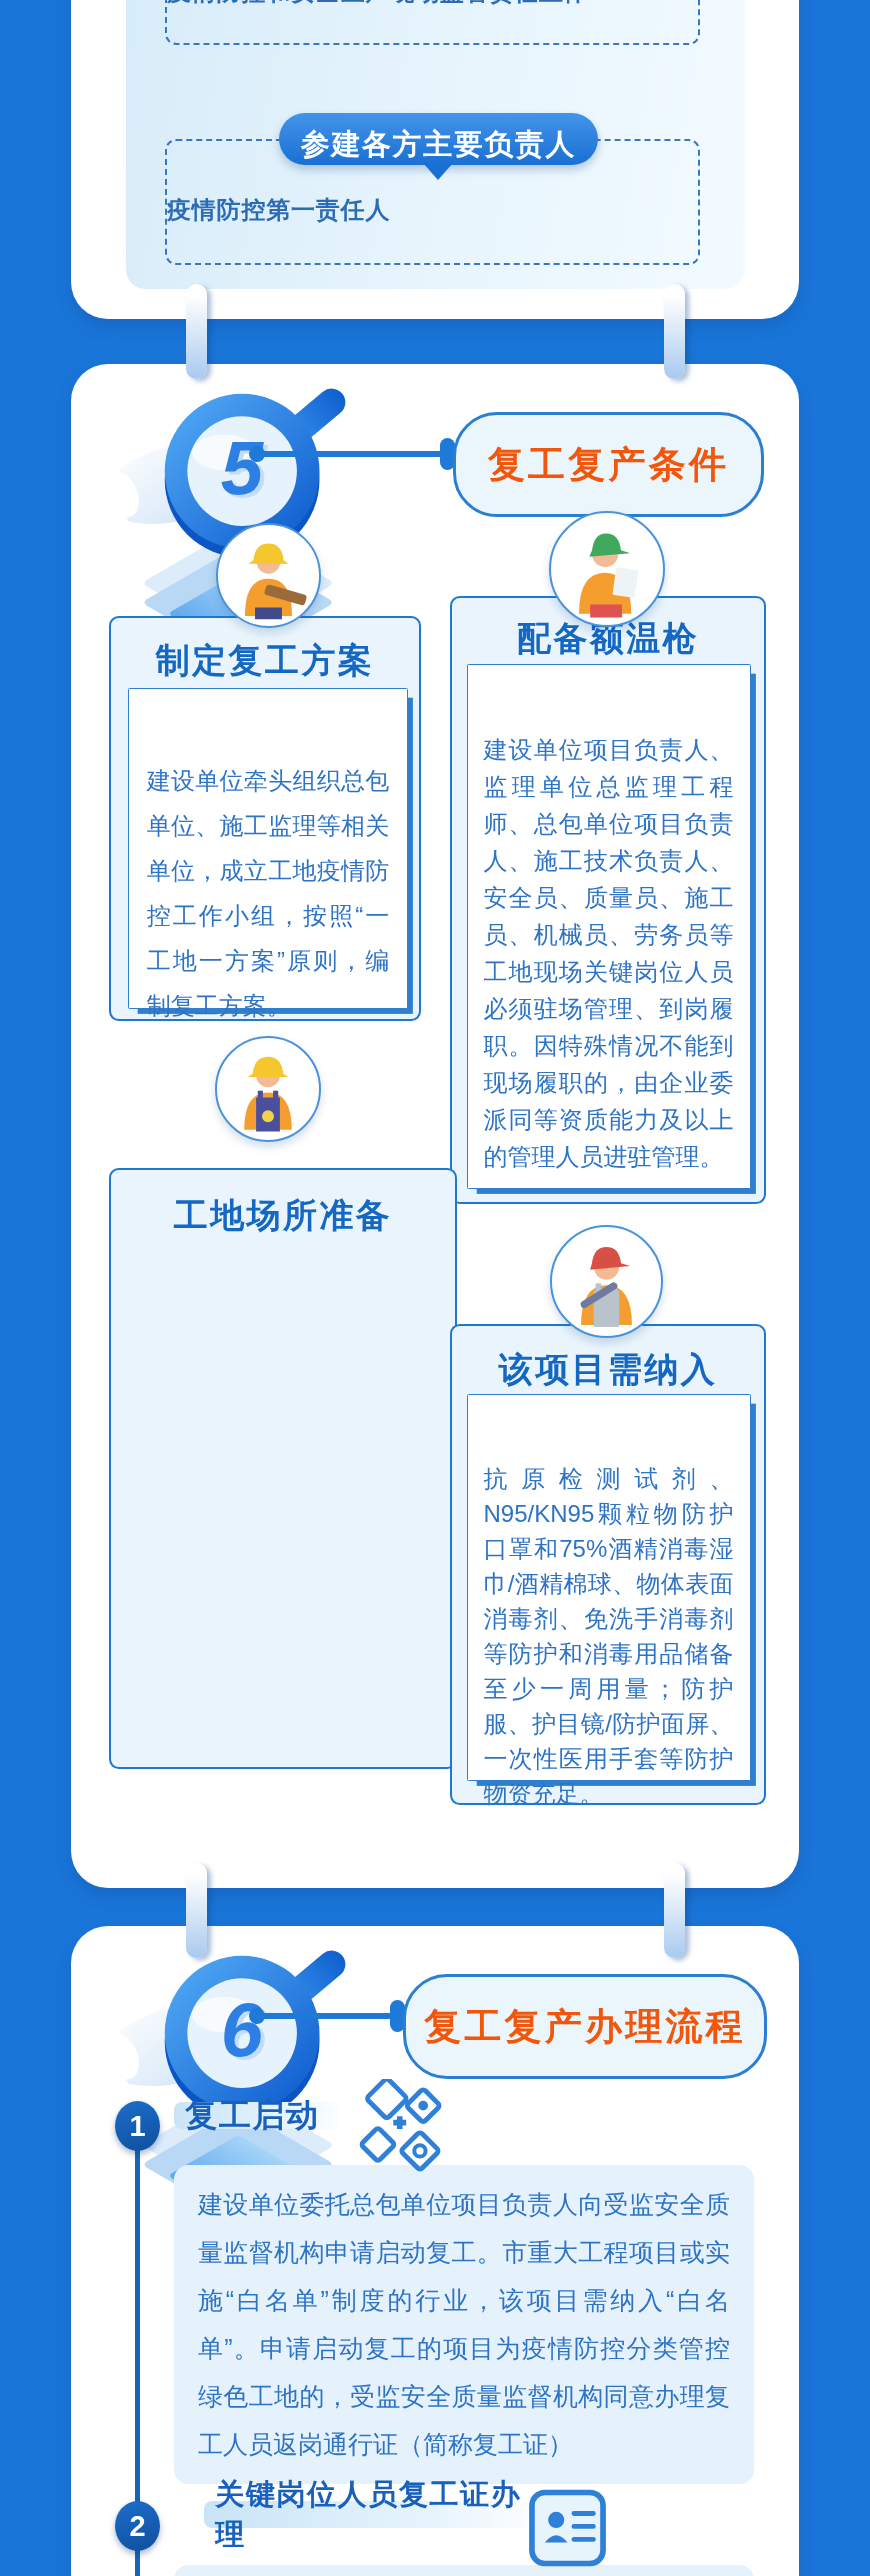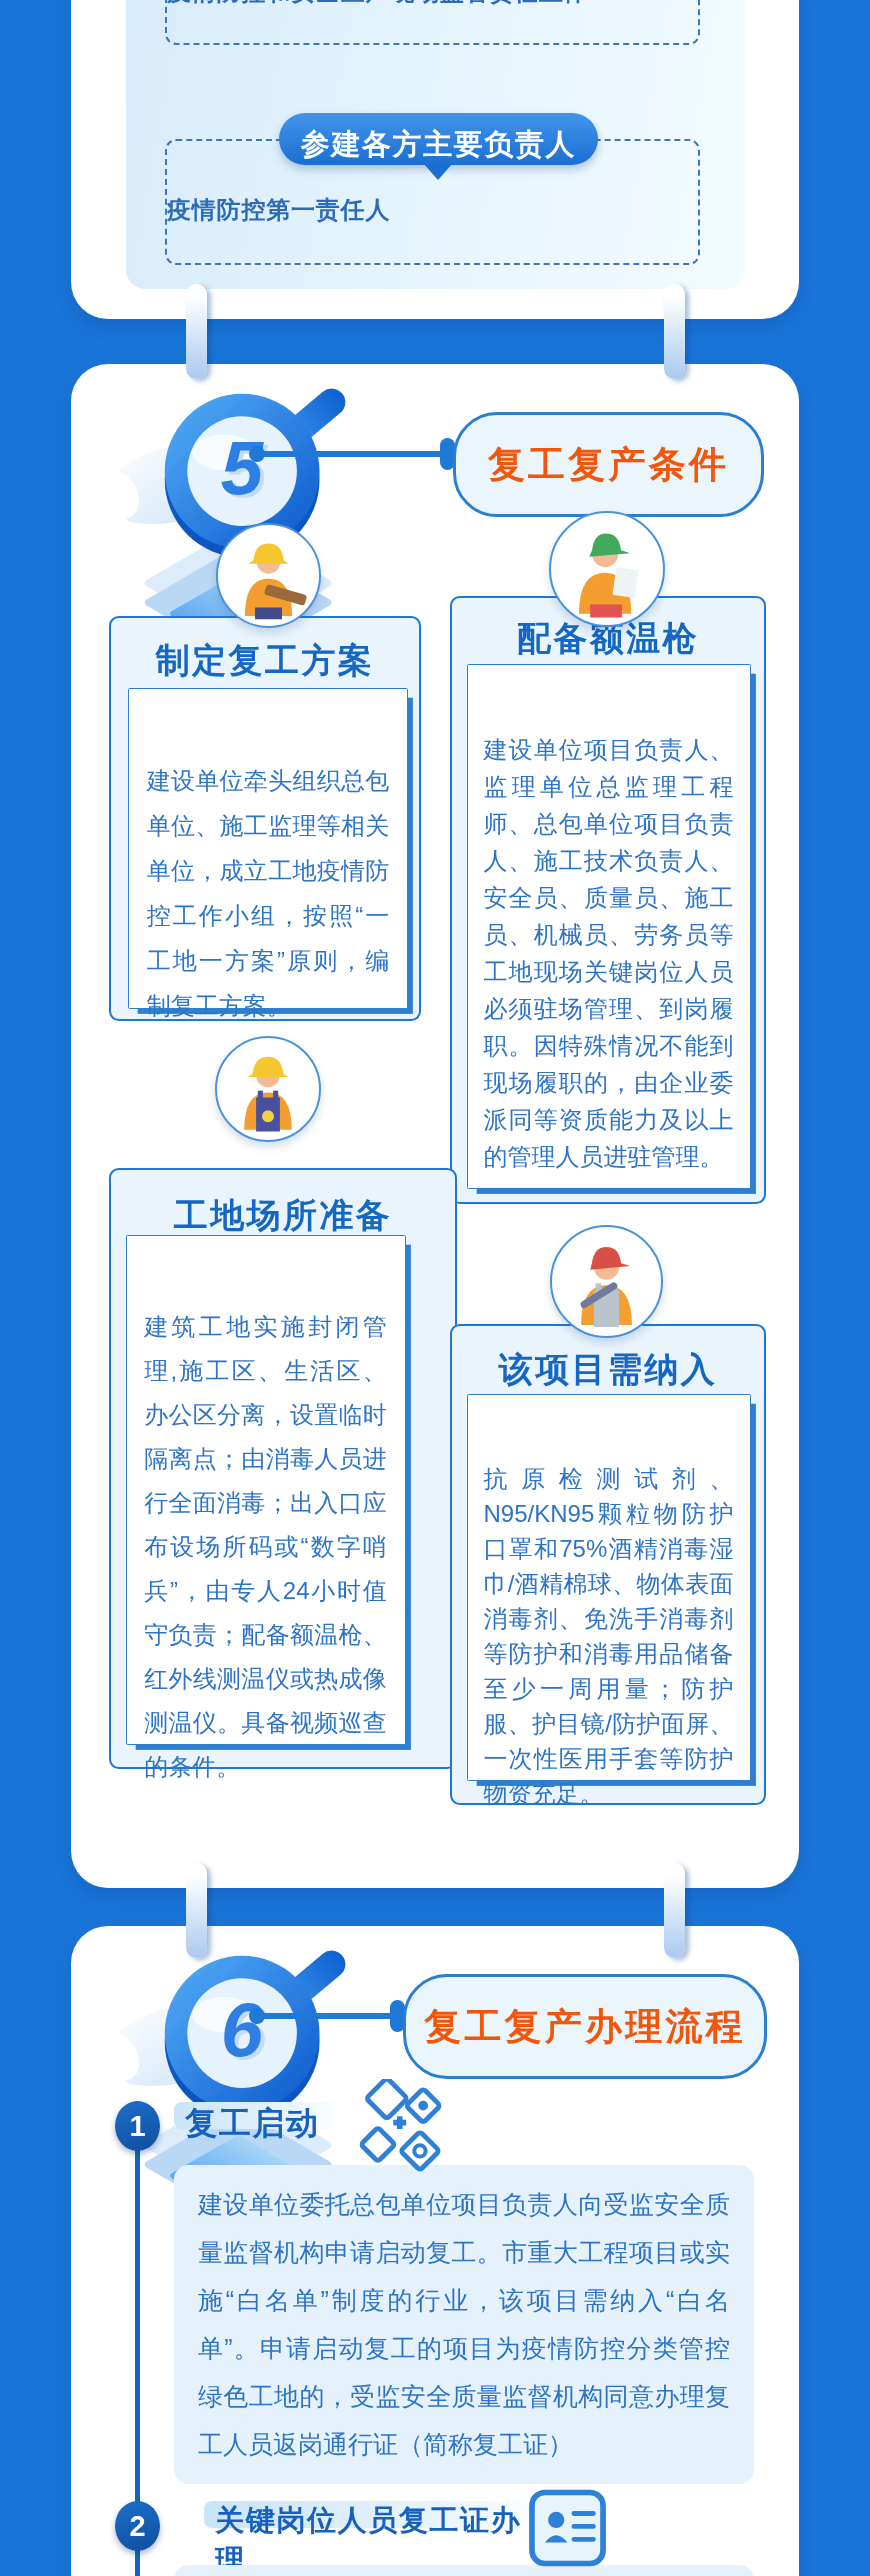--- a/index.html
+++ b/index.html
@@ -73,21 +73,21 @@
   .body-d p { padding:17.7px 16px; line-height:35px; }
 
   
   .step-badge { position:absolute; width:45px; height:50px; border-radius:50%;
                 background:linear-gradient(160deg,#1c6ecb,#0f4f9d); color:#fff;
                 font-size:29px; font-weight:800; display:flex; align-items:center;
                 justify-content:center; z-index:4;
                 box-shadow:0 3.2px 6.4px rgba(10,50,110,.35); }
   .step-bar { position:absolute; height:27px; border-radius:8px; z-index:2;
               background:linear-gradient(90deg,#c9e4f7 0%,#e9f5fd 70%,rgba(233,245,253,0) 100%);
-              display:flex; align-items:flex-start; }
+              display:flex; align-items:center; }
   .step-bar span { font-weight:800; color:#1760bd; padding-left:11.3px; letter-spacing:1.6px; }
   .bar1 span { font-size:32px; }
   .bar2 span { font-size:29px; }
   .v-line { position:absolute; width:4.8px; background:#1565b8; z-index:1; }
   .step-panel { position:absolute; background:#e6f2fb; border-radius:14.5px; z-index:2; }
   .step-panel p { padding:14.5px 24px; font-size:25px; line-height:48px;
                   color:#2e74c6; font-weight:500; text-align:justify; }
   .deco { position:absolute; z-index:3; }
 </style>
 </head>
@@ -215,23 +215,20 @@
 
     <div class="info-card" style="left:379px; top:232px; width:316px; height:608px;">
       <h3 class="info-title" style="top:17.7px;">配备额温枪</h3>
       <div class="info-body body-b" style="left:14.5px; top:66px; width:284px; height:525px;">
         <p>建设单位项目负责人、监理单位总监理工程师、总包单位项目负责人、施工技术负责人、安全员、质量员、施工员、机械员、劳务员等工地现场关键岗位人员必须驻场管理、到岗履职。因特殊情况不能到现场履职的，由企业委派同等资质能力及以上的管理人员进驻管理。</p>
       </div>
     </div>
 
     <div class="info-card" style="left:38px; top:804px; width:348px; height:601px;">
       <h3 class="info-title" style="top:22.6px;">工地场所准备</h3>
-      <div class="info-body body-c" style="left:14.5px; top:65px; width:280px; height:510px;">
-        <p>建筑工地实施封闭管理,施工区、生活区、办公区分离，设置临时隔离点；由消毒人员进行全面消毒；出入口应布设场所码或“数字哨兵”，由专人24小时值守负责；配备额温枪、红外线测温仪或热成像测温仪。具备视频巡查的条件。</p>
-      </div>
     </div>
 
     <div class="info-card" style="left:379px; top:960px; width:316px; height:481px;">
       <h3 class="info-title" style="top:21px;">该项目需纳入</h3>
       <div class="info-body body-d" style="left:14.5px; top:68px; width:284px; height:387px;">
         <p>抗原检测试剂、N95/KN95颗粒物防护口罩和75%酒精消毒湿巾/酒精棉球、物体表面消毒剂、免洗手消毒剂等防护和消毒用品储备至少一周用量；防护服、护目镜/防护面屏、一次性医用手套等防护物资充足。</p>
       </div>
     </div>
   </section>
 

